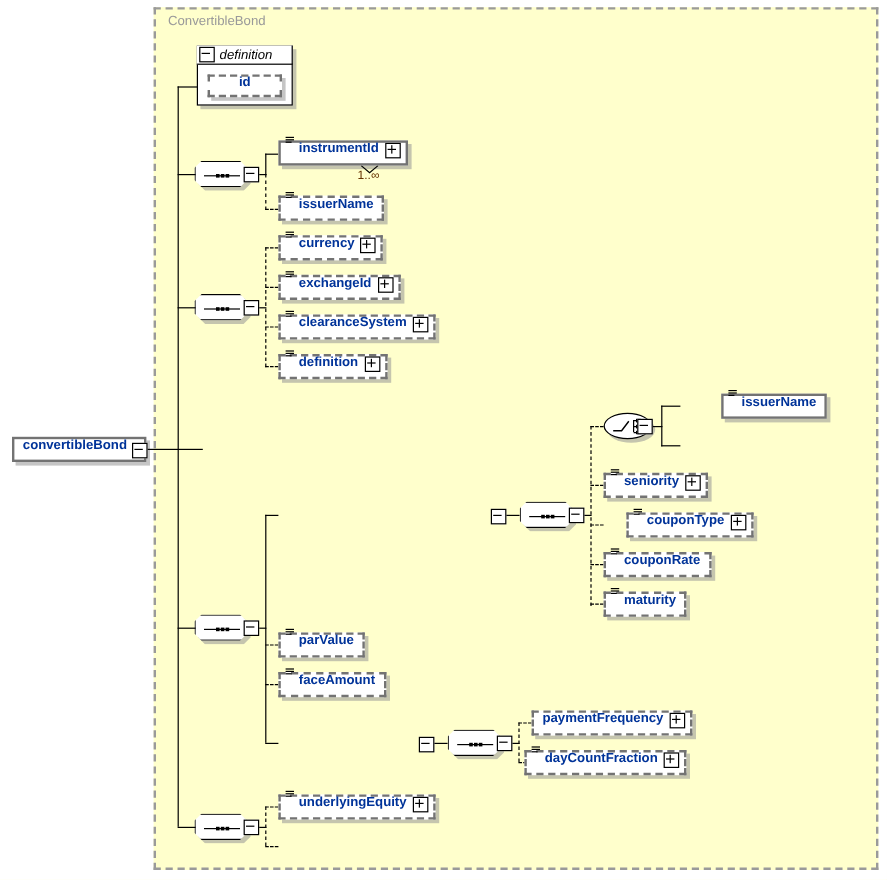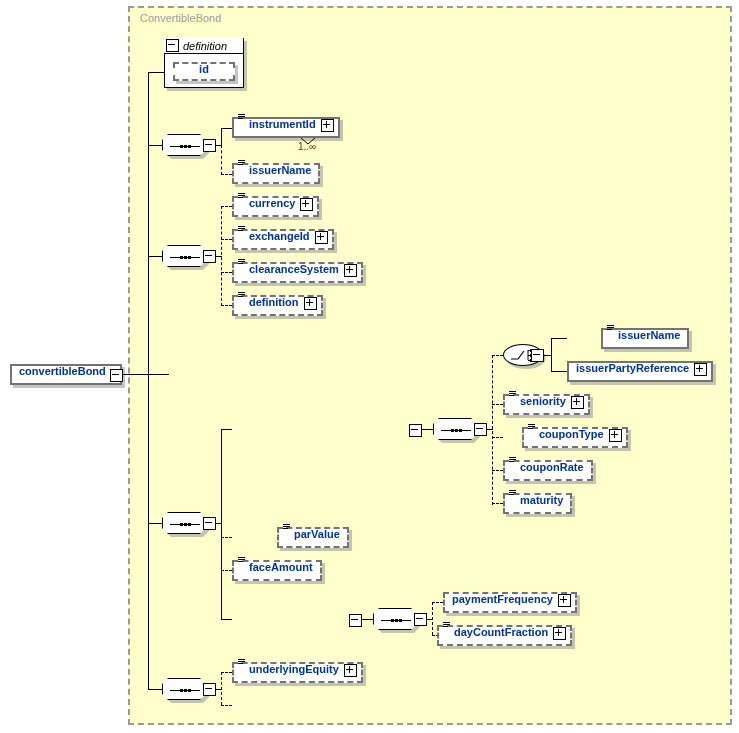--- a/index.html
+++ b/index.html
@@ -350,24 +350,20 @@
   <div class="ln h" style="left:551px;top:371px;width:16px;"></div>
 
   <div class="node" style="left:601px;top:328px;">
     <span class="ticon">
         <i></i>
         <i></i>
         <i></i>
       </span>
     <span class="lbl">issuerName</span>
   </div>
-  <div class="node" style="left:567px;top:361px;">
-    <span class="lbl">issuerPartyReference</span>
-    <span class="plus"></span>
-  </div>
 
   <div class="node opt" style="left:503px;top:394px;">
     <span class="ticon">
         <i></i>
         <i></i>
         <i></i>
       </span>
     <span class="lbl">seniority</span>
     <span class="plus"></span>
   </div>
@@ -390,21 +386,21 @@
   </div>
   <div class="node opt" style="left:503px;top:493px;">
     <span class="ticon">
         <i></i>
         <i></i>
         <i></i>
       </span>
     <span class="lbl">maturity</span>
   </div>
 
-  <div class="node opt" style="left:232px;top:527px;margin-left:45px;">
+  <div class="node opt" style="left:232px;top:527px;">
     <span class="ticon">
         <i></i>
         <i></i>
         <i></i>
       </span>
     <span class="lbl">parValue</span>
   </div>
   <div class="node opt" style="left:232px;top:560px;">
     <span class="ticon">
         <i></i>

